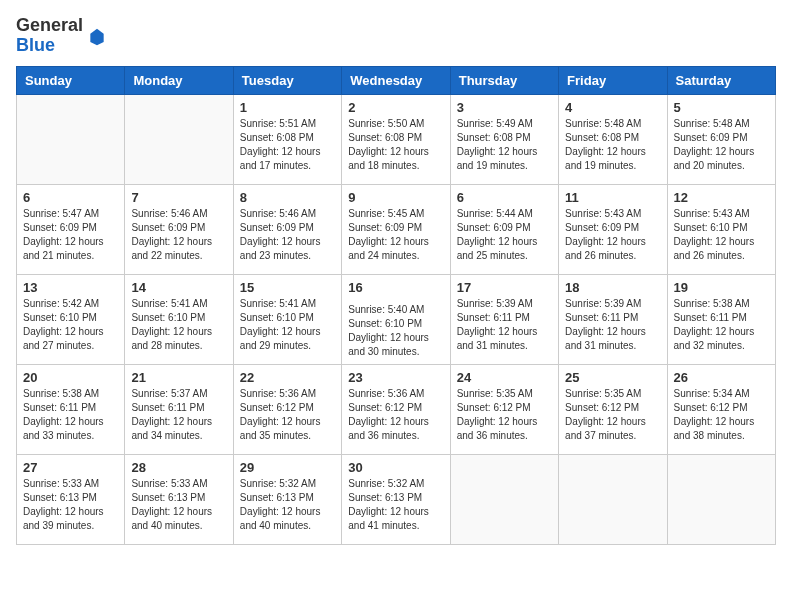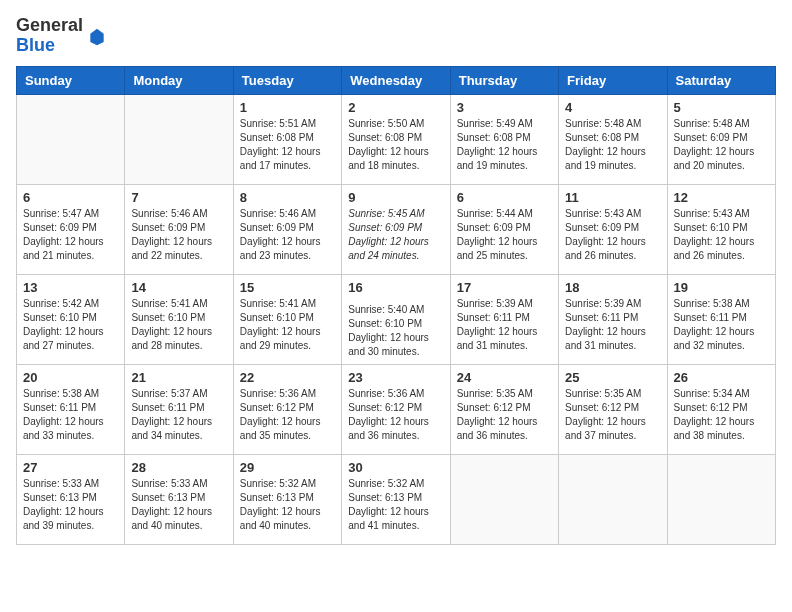--- a/index.html
+++ b/index.html
@@ -156,21 +156,21 @@
 Daylight: 12 hours and 22 minutes.</div>
         </td>
         <td>
           <div class="day-number">8</div>
           <div class="day-info" style="white-space: pre-line;">Sunrise: 5:46 AM
 Sunset: 6:09 PM
 Daylight: 12 hours and 23 minutes.</div>
         </td>
         <td>
           <div class="day-number">9</div>
-          <div class="day-info" style="white-space: pre-line; font-style: italic;">Sunrise: 5:45 AM
+          <div class="day-info" style="white-space: pre-line;">Sunrise: 5:45 AM
 Sunset: 6:09 PM
 Daylight: 12 hours and 24 minutes.</div>
         </td>
         <td>
           <div class="day-number">6</div>
           <div class="day-info" style="white-space: pre-line;">Sunrise: 5:44 AM
 Sunset: 6:09 PM
 Daylight: 12 hours and 25 minutes.</div>
         </td>
         <td>

